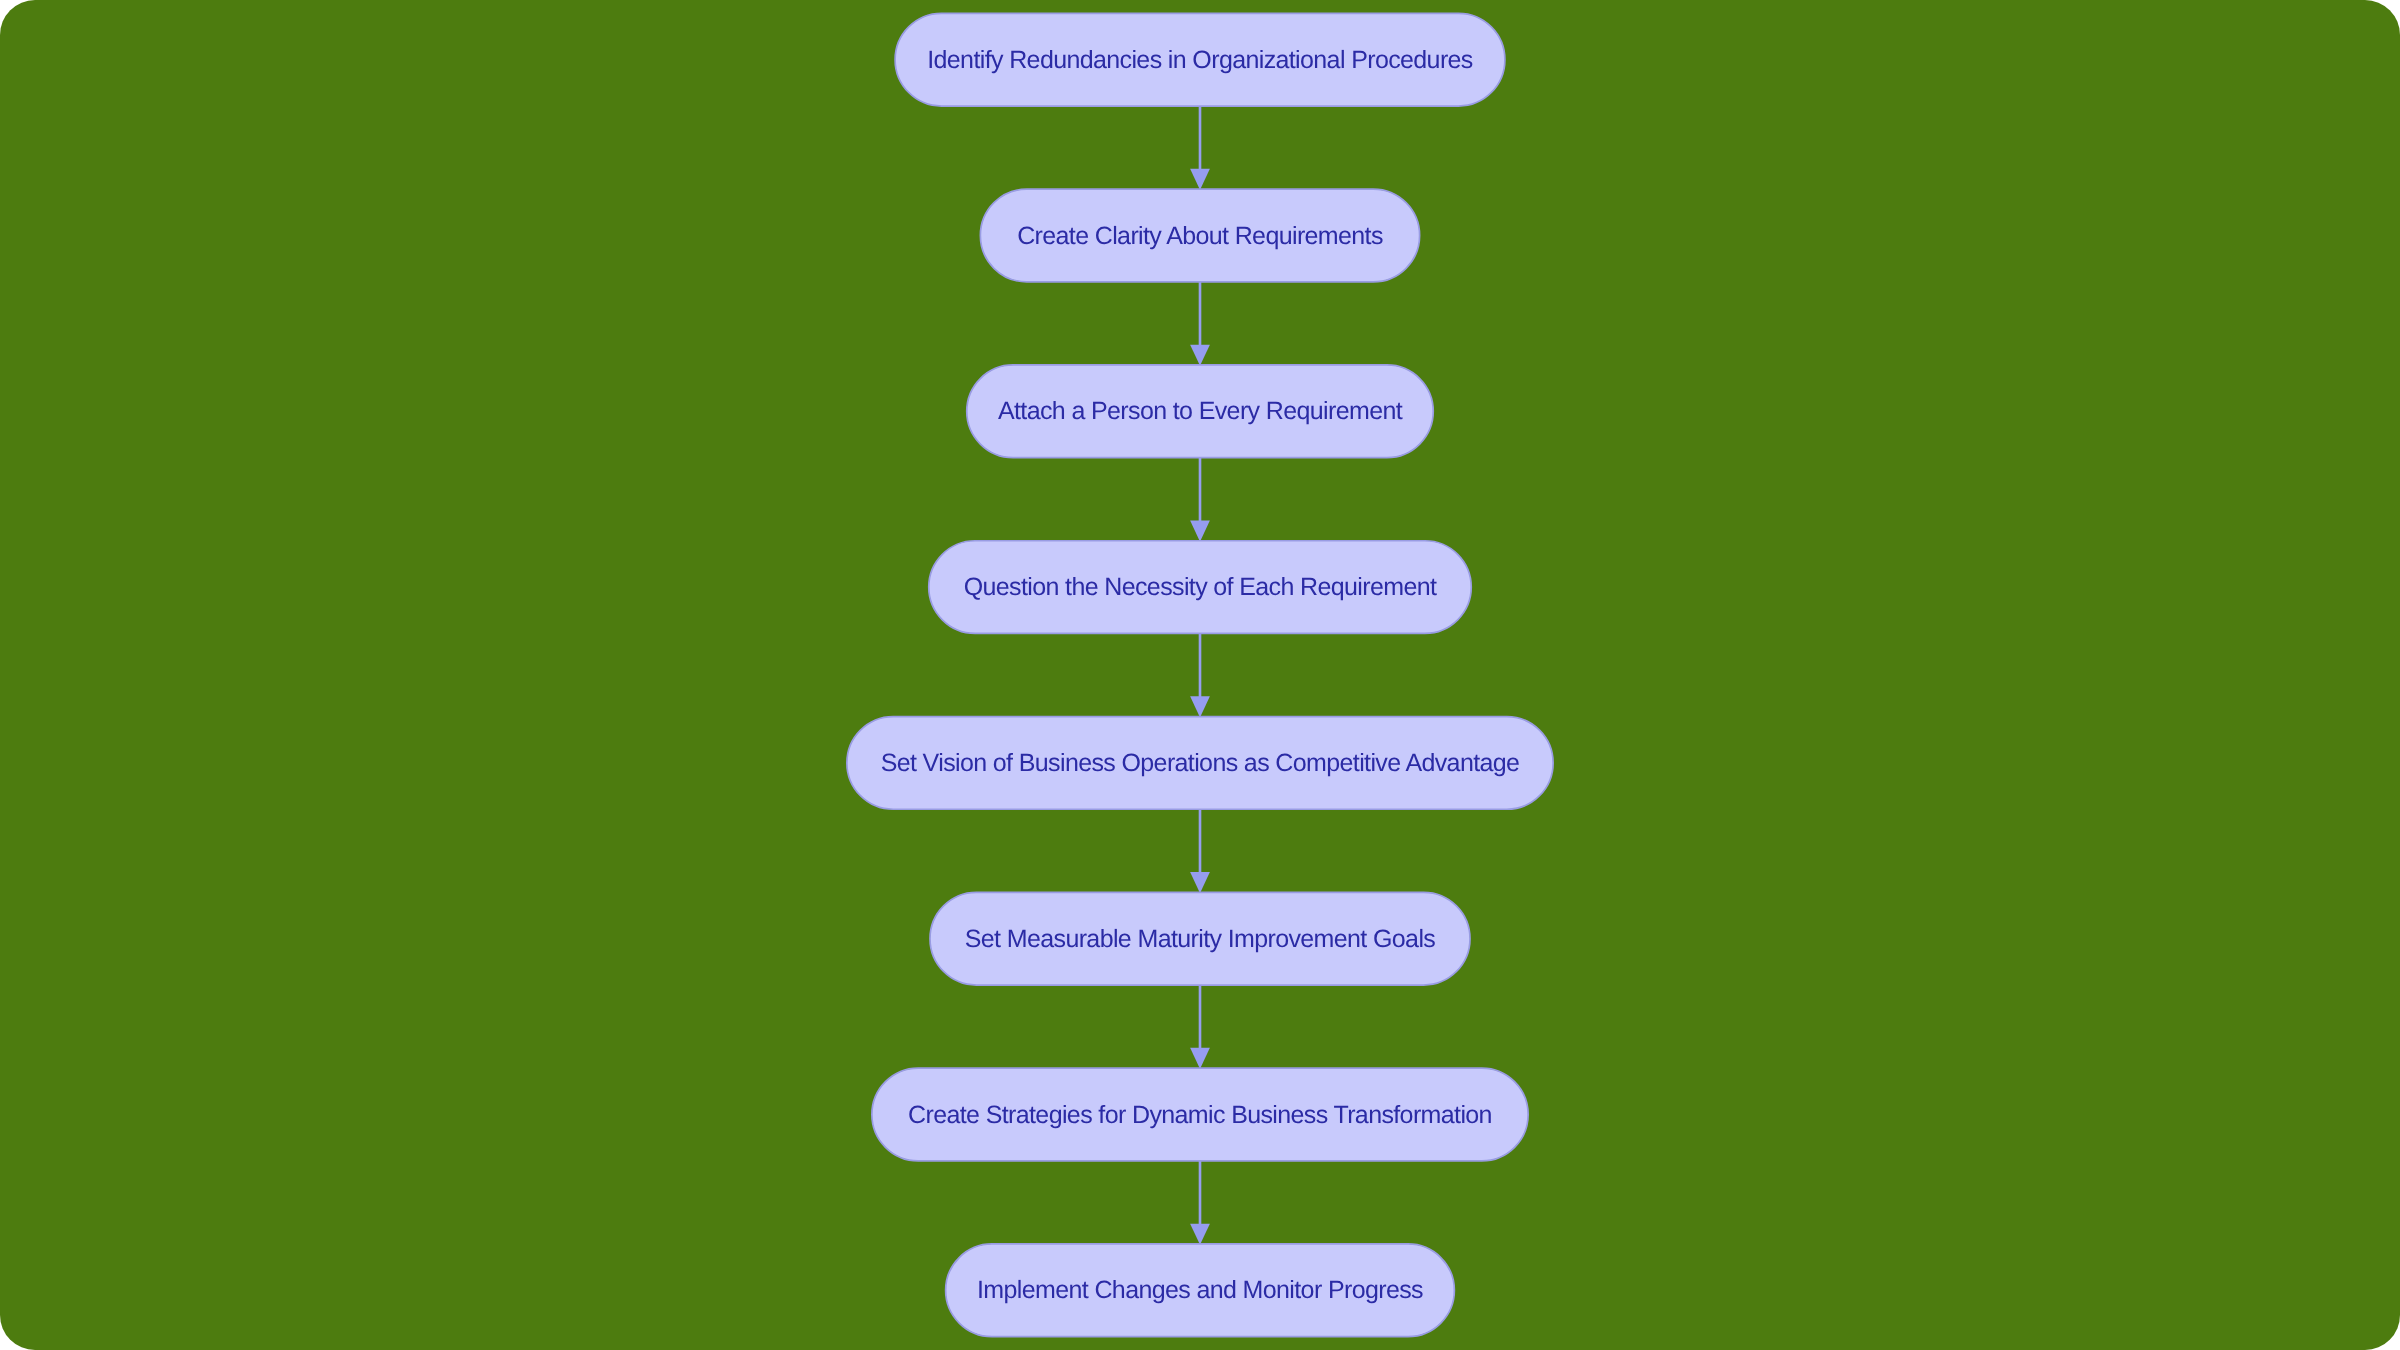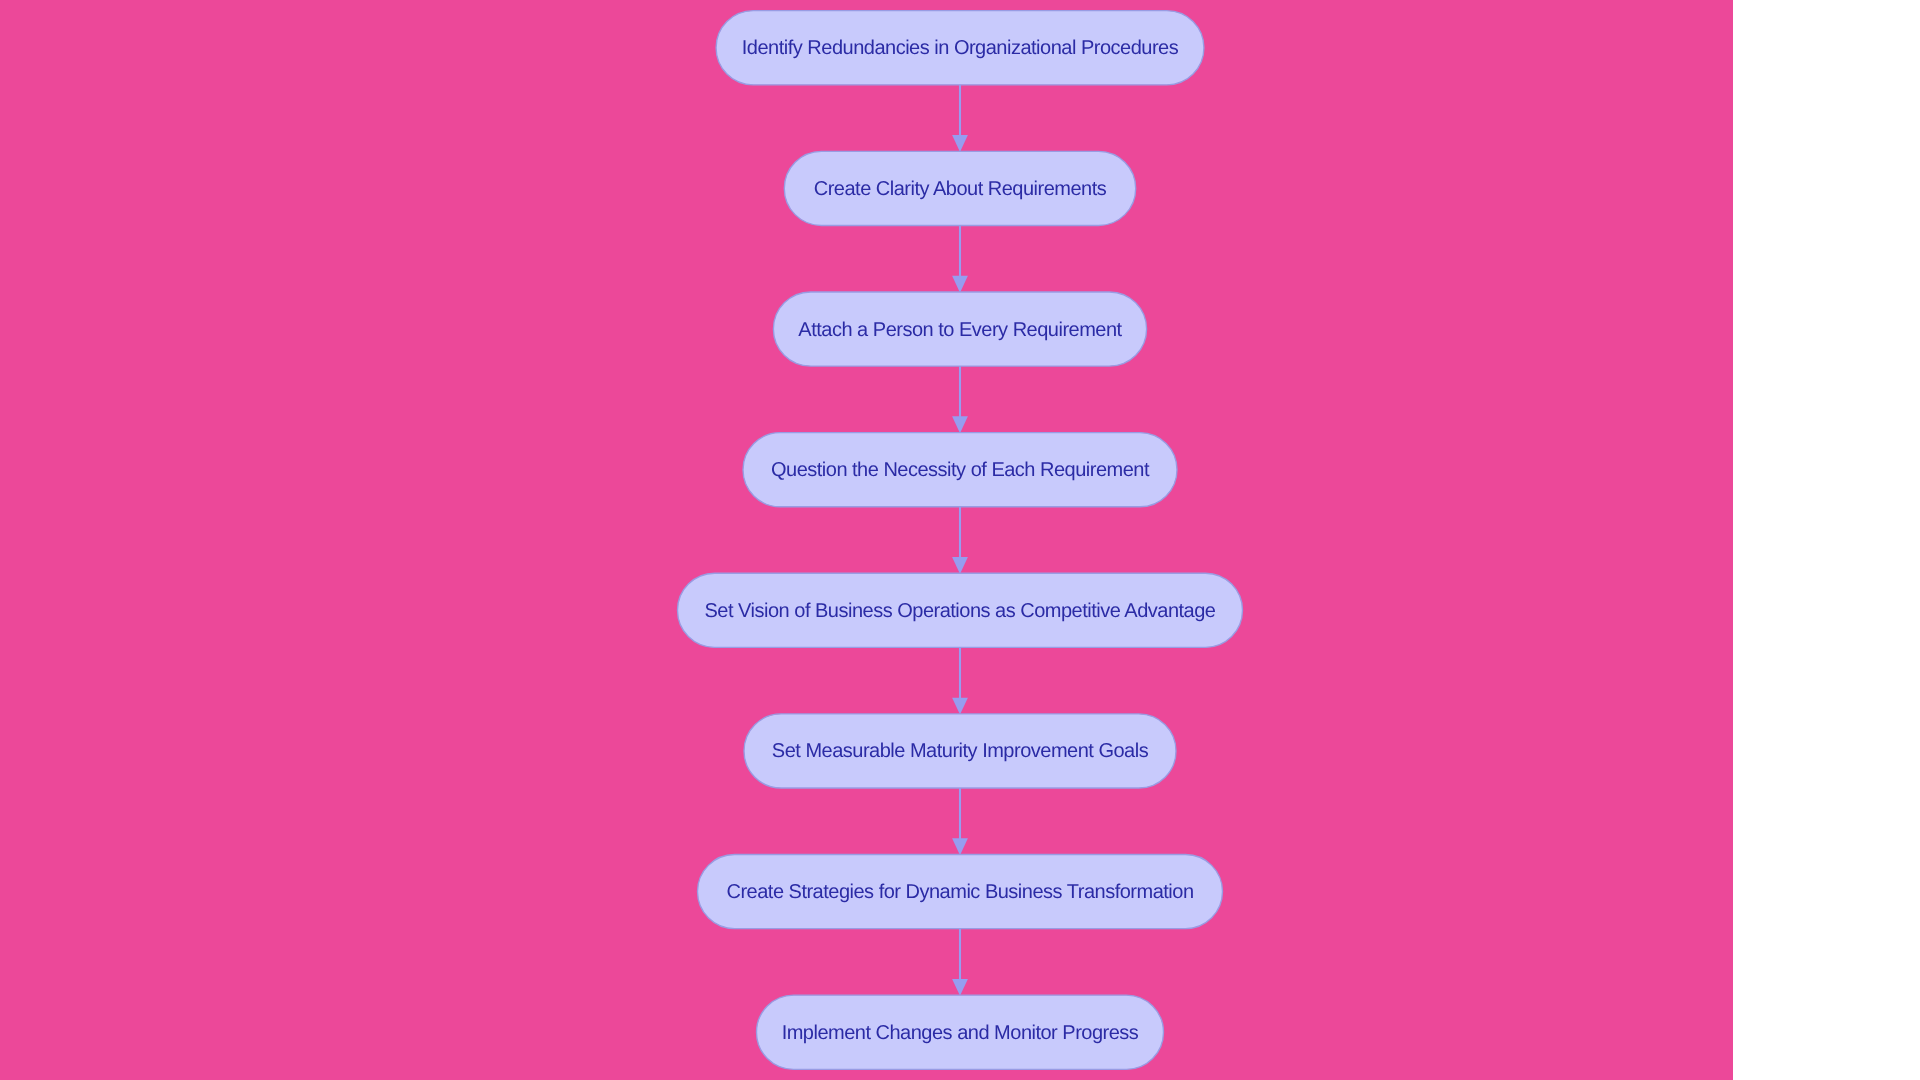--- a/index.html
+++ b/index.html
@@ -6,24 +6,25 @@
   html, body {
     margin: 0;
     padding: 0;
     background: #ffffff;
     width: 1920px;
     height: 1080px;
     overflow: hidden;
   }
   #flowchart-root {
     position: relative;
-    width: 1733px;
+    width: 1920px;
     height: 1080px;
-    background: #ec4899;
+    background: #4d7c0f;
     font-family: "Liberation Sans", sans-serif;
+    border-radius: 28px;
   }
   svg#flow-svg {
     position: absolute;
     left: 0;
     top: 0;
     width: 1920px;
     height: 1080px;
     display: block;
     shape-rendering: geometricPrecision;
     text-rendering: geometricPrecision;

